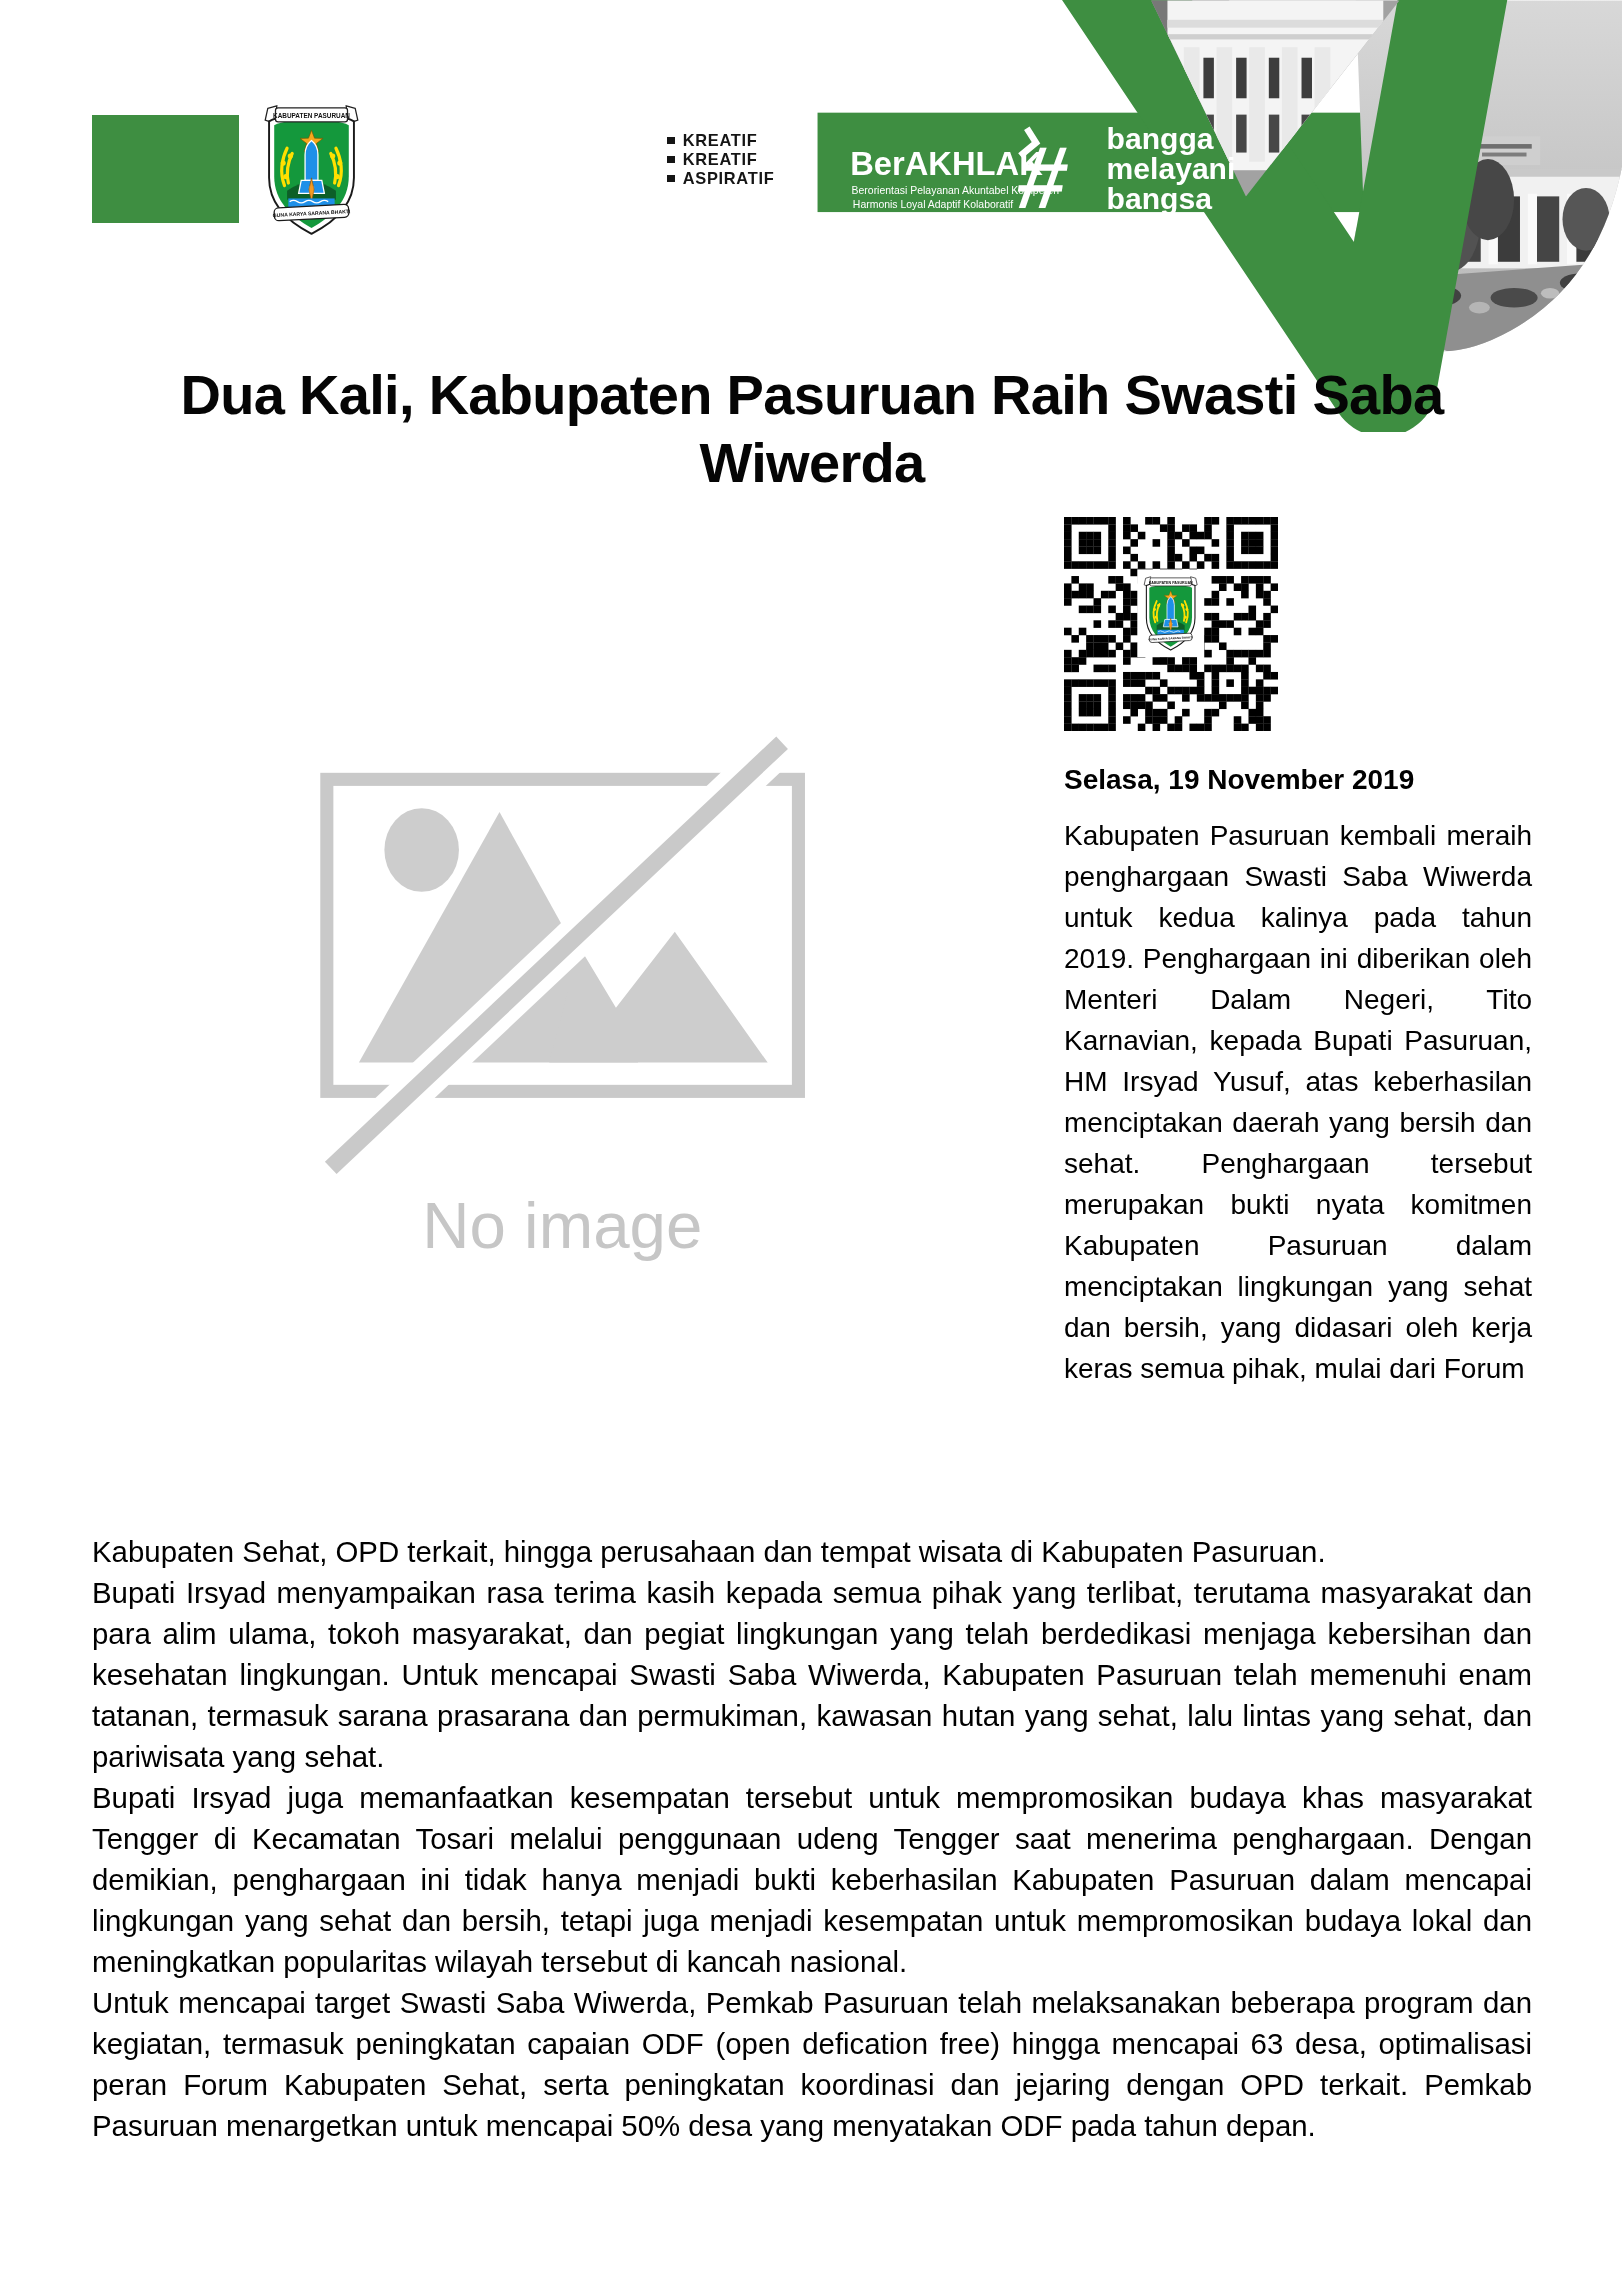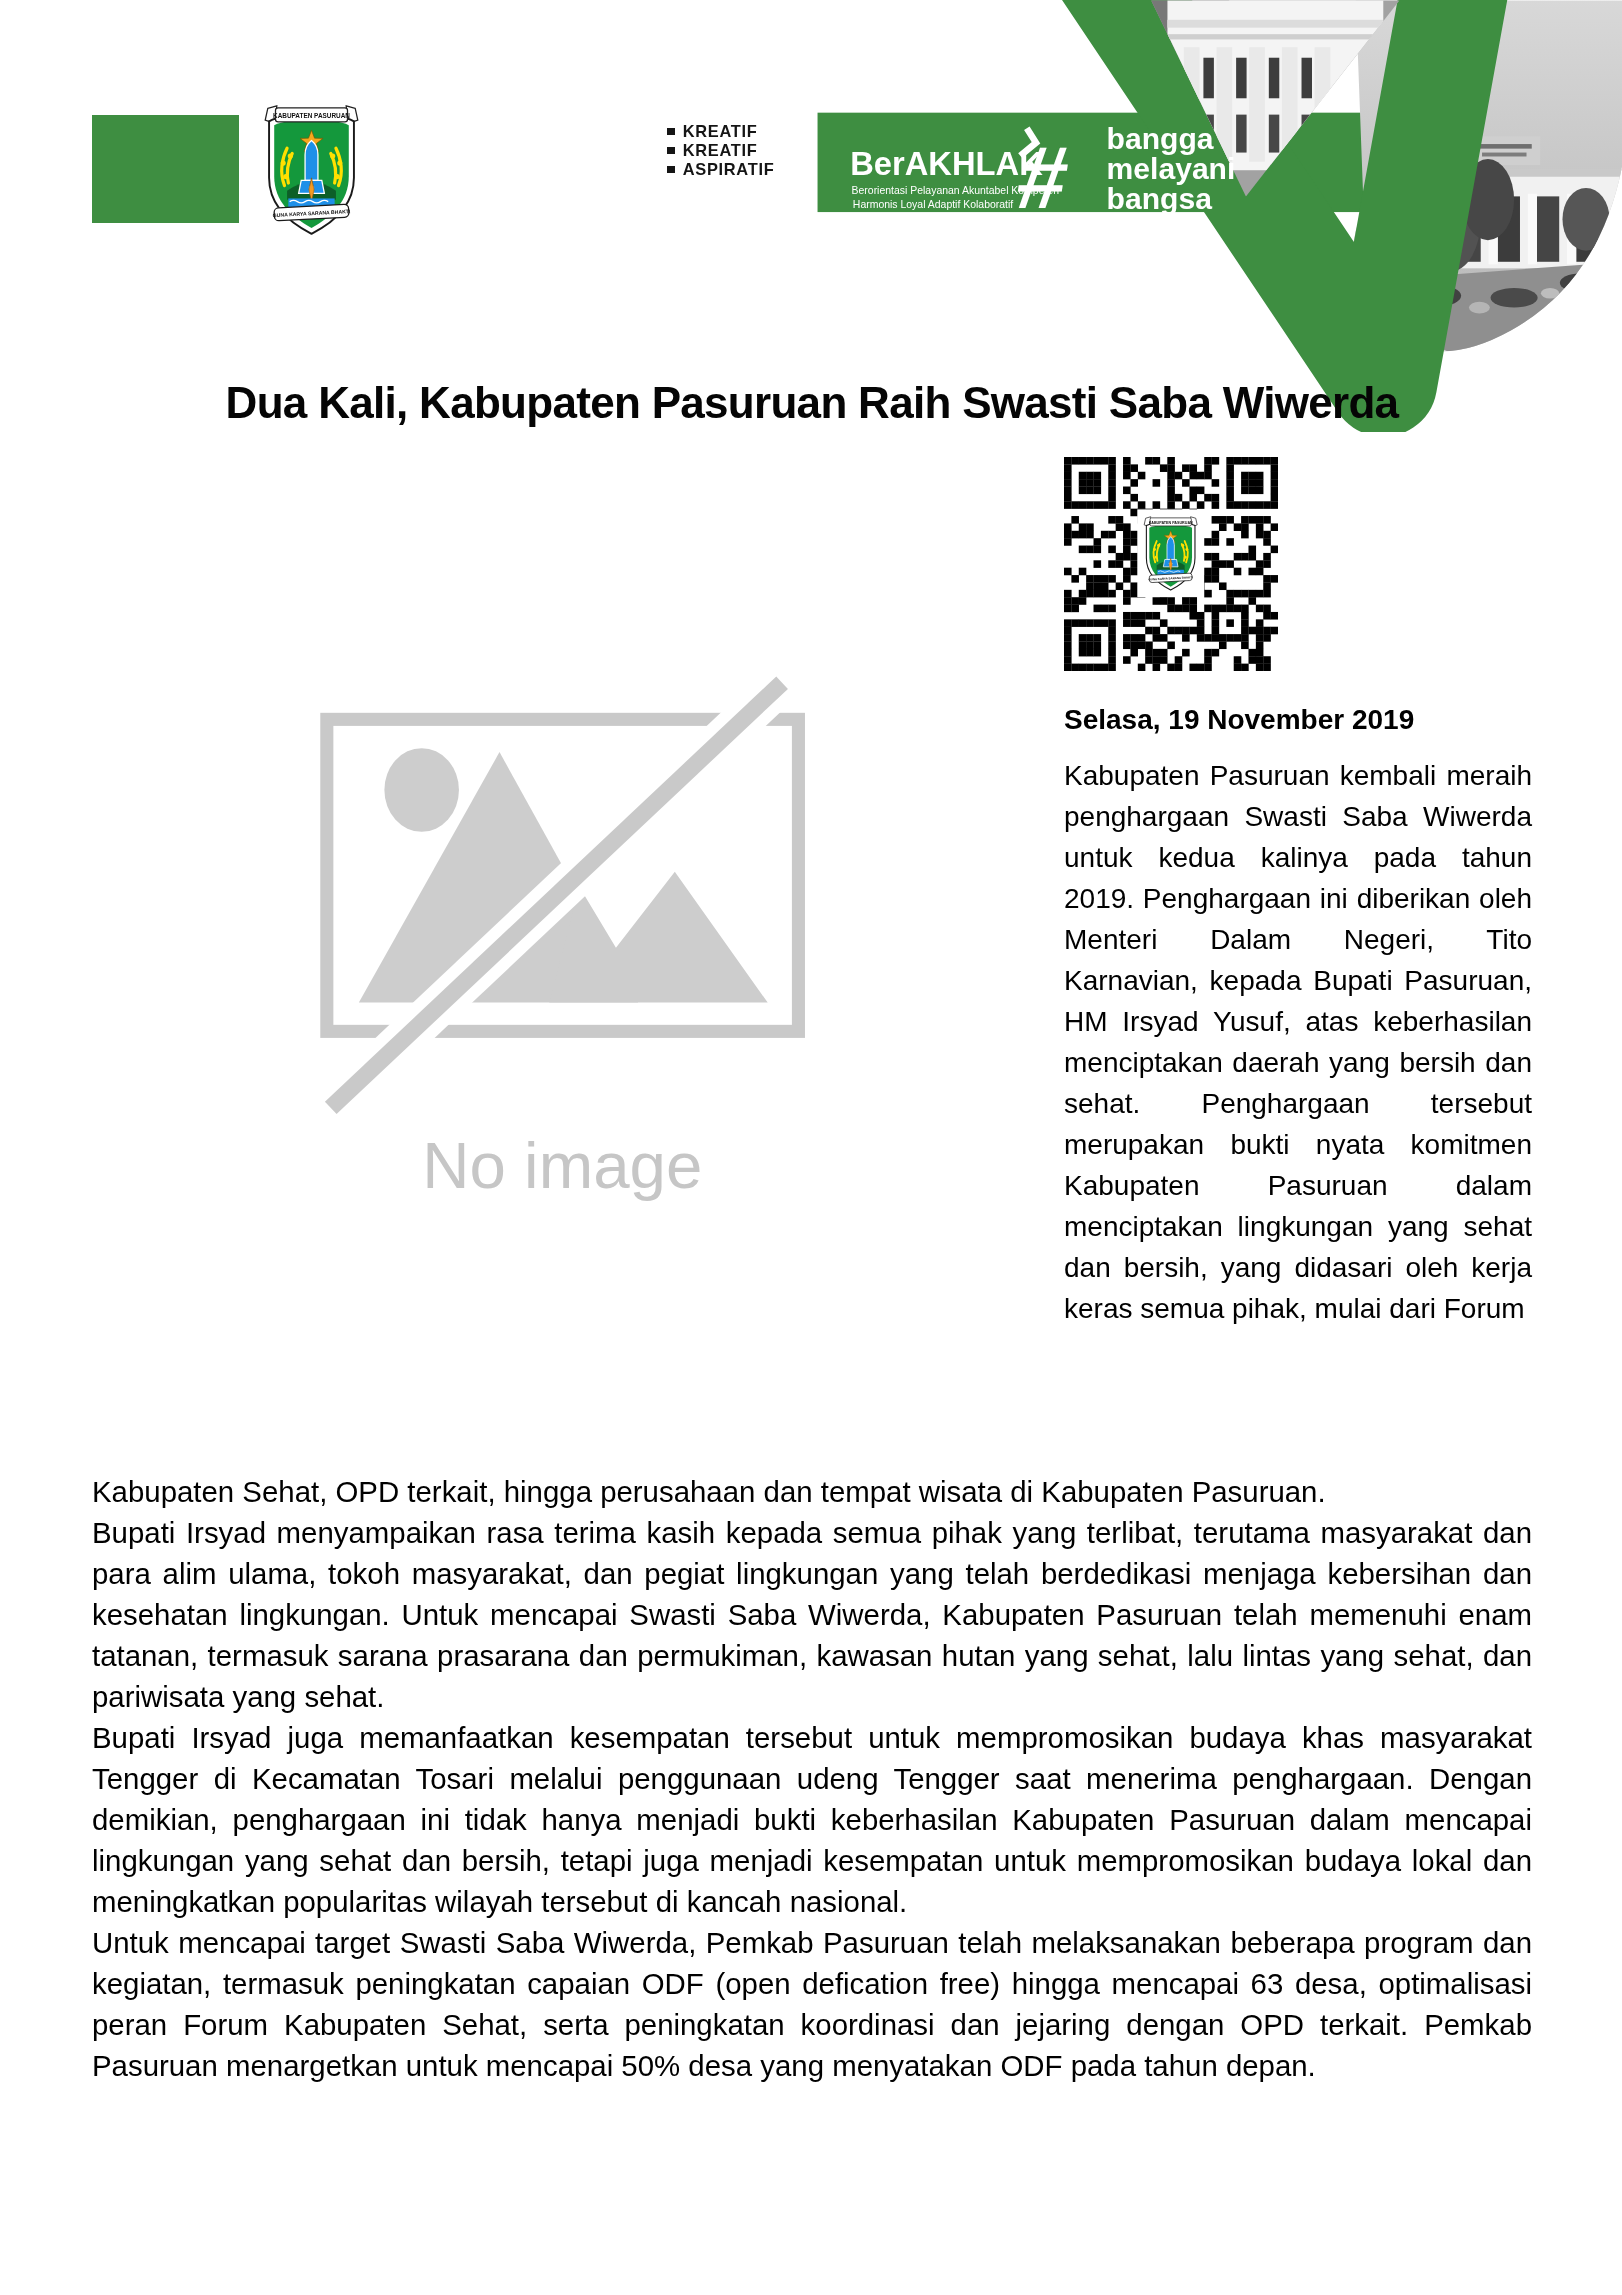--- a/index.html
+++ b/index.html
@@ -5,29 +5,29 @@
   html,body{margin:0;padding:0;}
   body{width:1623px;height:2295px;background:#ffffff;position:relative;overflow:hidden;
        font-family:"Liberation Sans","DejaVu Sans",sans-serif;color:#000;}
   .abs{position:absolute;}
   
   #masthead{left:0;top:0;width:1623px;height:458px;}
   #green-block{left:92px;top:115px;width:147px;height:108px;background:#3e8e41;}
   #emblem-box{left:260px;top:102px;width:103px;height:135px;}
   #brand{left:391px;top:107px;line-height:59px;font-weight:bold;color:#35953b;
          font-size:69px;letter-spacing:0.7px;white-space:nowrap;}
-  #tagline{left:667px;top:122px;}
+  #tagline{left:667px;top:131px;}
   .tag-row{display:flex;align-items:center;height:19px;}
   .tag-sq{width:7.9px;height:7.9px;background:#151515;margin-right:7.9px;flex:0 0 auto;}
   .tag-txt{font-size:16.4px;font-weight:bold;color:#151515;letter-spacing:0.7px;}
   #corner-svg{left:811px;top:0;width:811px;height:432px;}
   
   #article{left:92px;top:357px;width:1440px;}
-  #title{font-size:44px;line-height:68px;font-weight:bold;text-align:center;
-         letter-spacing:-0.7px;margin:12px;color:#050505;}
+  #title{font-size:56px;line-height:68px;font-weight:bold;text-align:center;
+         letter-spacing:-0.7px;margin:4px;color:#050505;}
   #row{position:relative;margin-top:19.6px;height:1014px;}
   #noimg{position:absolute;left:0;top:0;width:955px;height:1014px;}
   #rightcol{margin-left:972px;width:468px;}
   #qr-wrap{width:214px;height:214px;display:block;}
   #date{margin-top:33px;font-size:28px;font-weight:bold;white-space:nowrap;}
   #lead{margin:19.6px 0 0 0;font-size:28px;line-height:41px;text-align:justify;}
   #paras{margin-top:0;}
   #paras p{margin:0;font-size:29.4px;line-height:41px;text-align:justify;}
 </style>
 </head>

